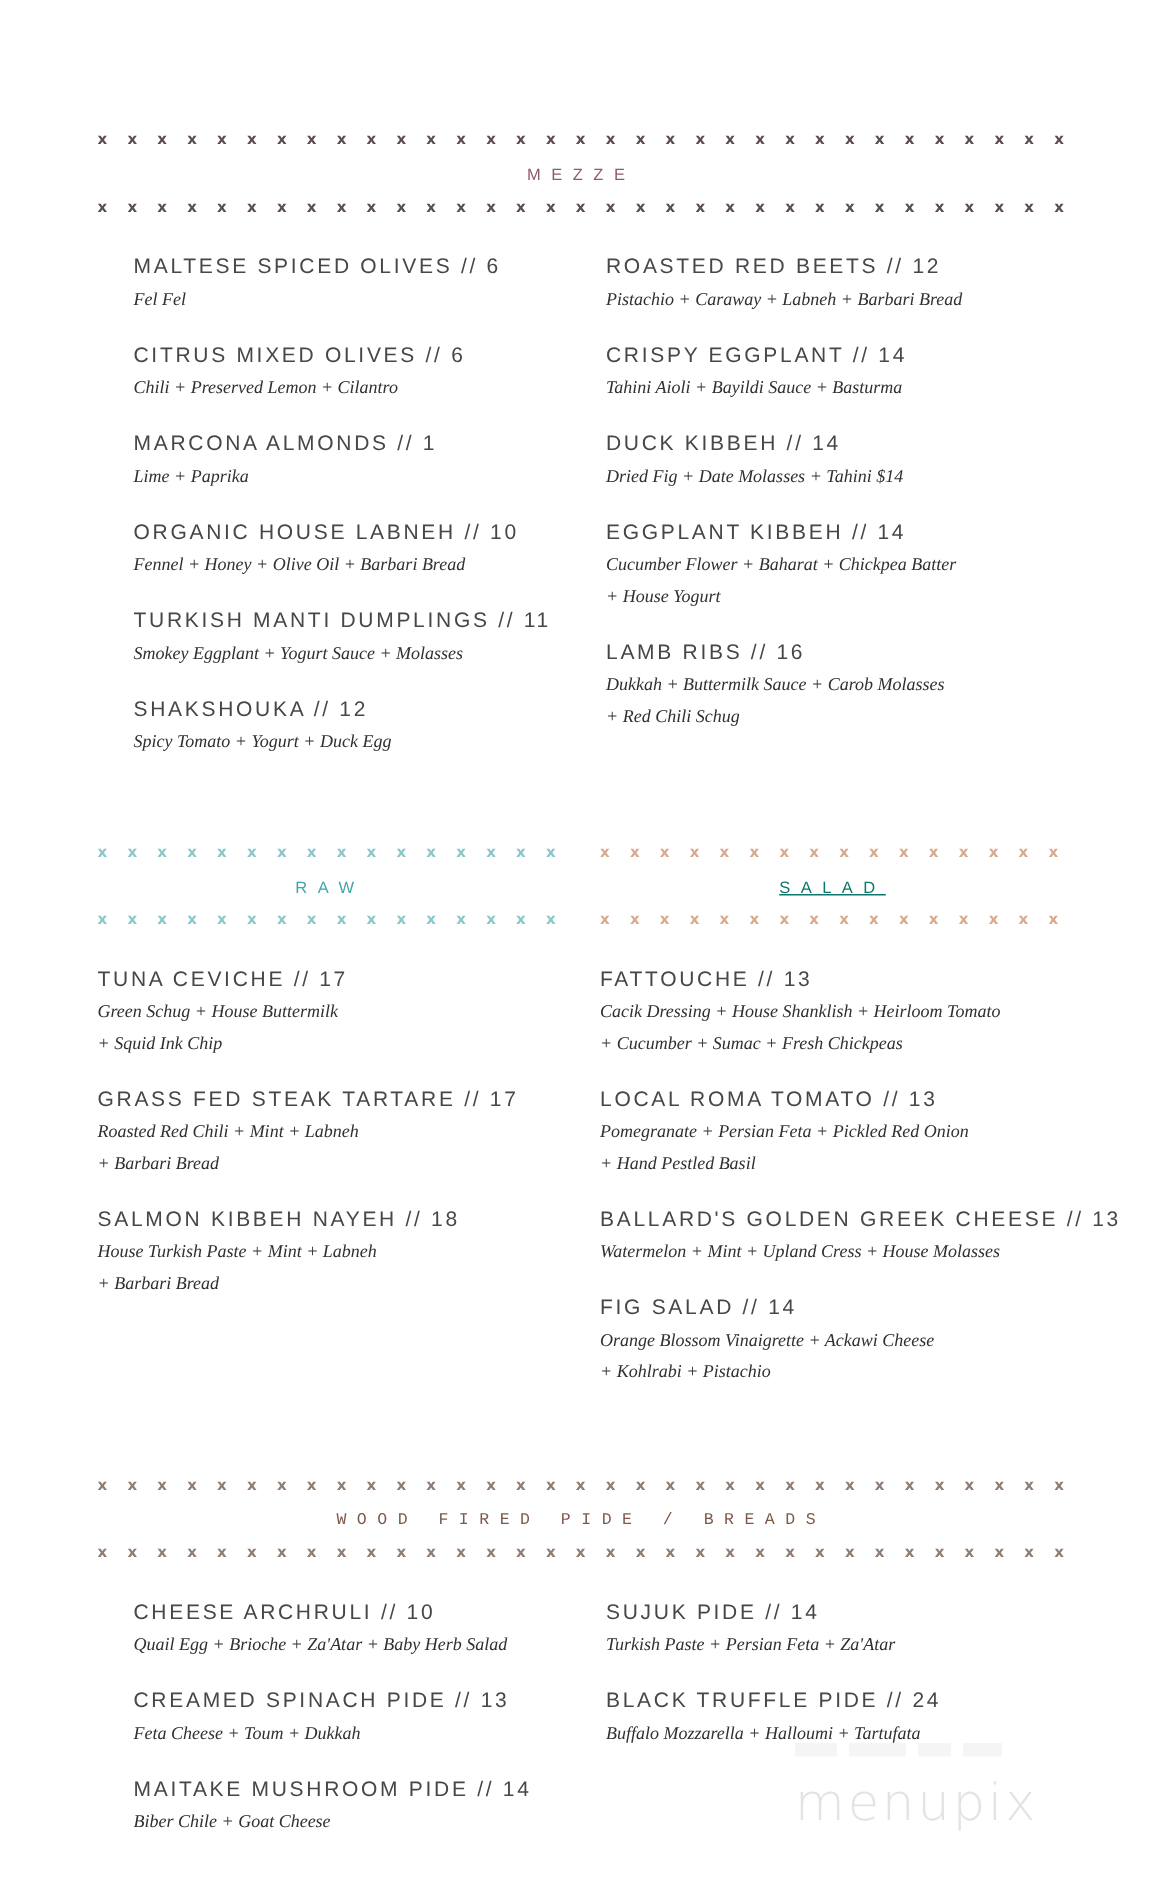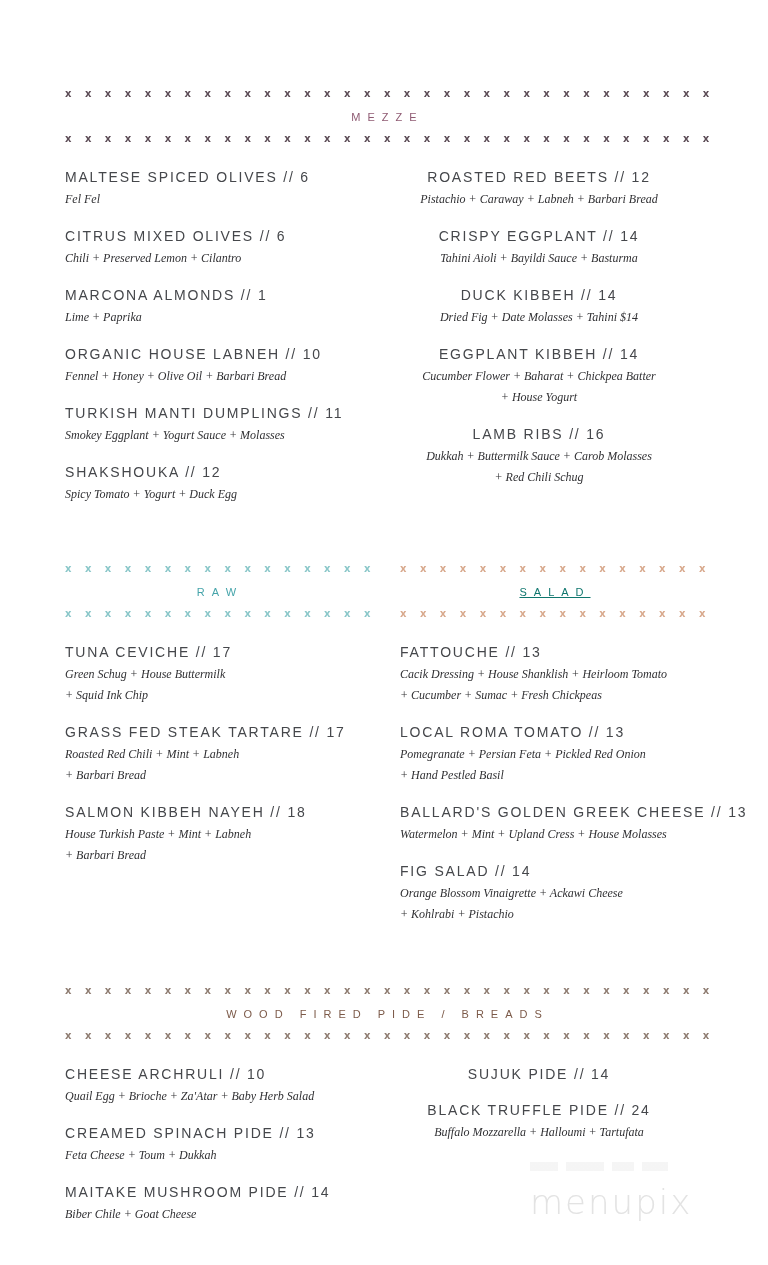--- a/index.html
+++ b/index.html
@@ -31,22 +31,22 @@
   .section-title{
     text-align:center;
     font-size:11px;
     letter-spacing:7px;
     line-height:16px;
     padding:9px 0 8px 0;
     font-weight:400;
   }
   
   .cols{display:flex;}
-  .col{width:310px;}
-  .col + .col{margin-left:9px; width:310px;text-align:center;}
+  .col{width:310px;margin-left:24px;}
+  .col + .col{margin-left:9px; width:310px;}
   
   .split{display:flex; margin-top:42px;}
   .split .part{width:310px;}
   .split .part + .part{margin-left:25px;}
   
   .item{margin-bottom:16px;}
   .item-name{
     font-size:14px;
     letter-spacing:1.8px;
     color:#45474b;
@@ -198,41 +198,42 @@
         <div class="item">
           <div class="item-name">FIG SALAD // 14</div>
           <div class="desc-line">Orange Blossom Vinaigrette + Ackawi Cheese</div>
           <div class="desc-line">+ Kohlrabi + Pistachio</div>
         </div>
       </div>
     </section>
     <section class="section-pide">
       <div class="section-header">
         <div class="x-row" style="color: rgb(143, 125, 114);">x x x x x x x x x x x x x x x x x x x x x x x x x x x x x x x x x x x x x x x x x x x x x x x x x x x x x x x x x x x x x x x x x x x x x x</div>
-        <div class="section-title" style="color: rgb(124, 90, 73);">WOOD FIRED PIDE / BREADS</div>
+        <div class="section-title" style="color: rgb(124, 90, 73); font-family: Liberation Mono, monospace;">WOOD FIRED PIDE / BREADS</div>
         <div class="x-row" style="color: rgb(143, 125, 114);">x x x x x x x x x x x x x x x x x x x x x x x x x x x x x x x x x x x x x x x x x x x x x x x x x x x x x x x x x x x x x x x x x x x x x x</div>
       </div>
       <div class="cols">
         <div class="col">
           <div class="item">
             <div class="item-name">CHEESE ARCHRULI // 10</div>
             <div class="desc-line">Quail Egg + Brioche + Za'Atar + Baby Herb Salad</div>
           </div>
           <div class="item">
             <div class="item-name">CREAMED SPINACH PIDE // 13</div>
             <div class="desc-line">Feta Cheese + Toum + Dukkah</div>
           </div>
           <div class="item">
             <div class="item-name">MAITAKE MUSHROOM PIDE // 14</div>
             <div class="desc-line">Biber Chile + Goat Cheese</div>
           </div>
         </div>
         <div class="col">
           <div class="item">
             <div class="item-name">SUJUK PIDE // 14</div>
+            <div class="desc-line">Turkish Paste + Persian Feta + Za'Atar</div>
           </div>
           <div class="item">
             <div class="item-name">BLACK TRUFFLE PIDE // 24</div>
             <div class="desc-line">Buffalo Mozzarella + Halloumi + Tartufata</div>
           </div>
         </div>
       </div>
     </section>
   </div>
 

